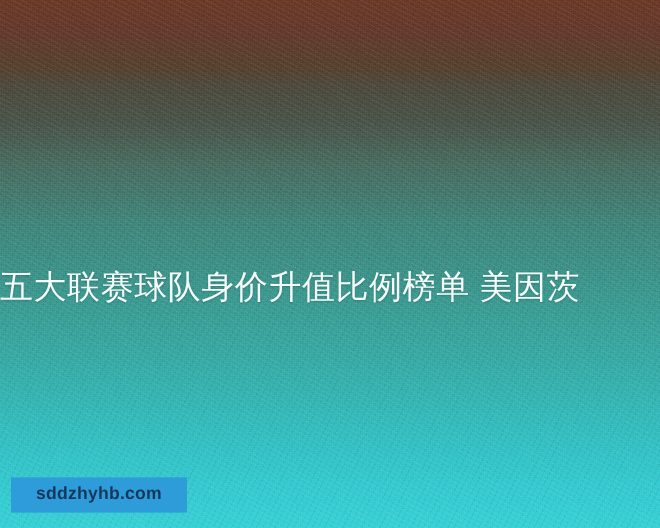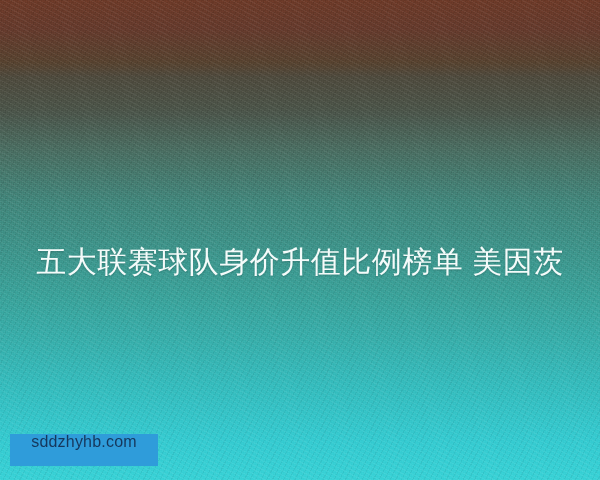--- a/index.html
+++ b/index.html
@@ -54,44 +54,44 @@
       repeating-linear-gradient(27deg, rgba(255,255,255,.5) 0 1px, rgba(0,0,0,0) 1px 4px),
       repeating-linear-gradient(117deg, rgba(0,0,0,.5) 0 1px, rgba(0,0,0,0) 1px 5px);
   }
 
   
   #headline {
     position: absolute;
     left: 0;
     right: 0;
     top: 196px;
-    text-align: center;
     color: #f4fbfa;
     font-size: 30px;
     line-height: 44px;
     letter-spacing: 0.5px;
     white-space: pre-line;
     font-weight: 400;
     text-shadow: 0 1px 2px rgba(0,0,0,0.18);
   }
   .headline-line {
     display: block;
   }
 
   
   #watermark {
     position: absolute;
     left: 10px;
     top: 434px;
-    width: 148px;
+    width: 160px;
     height: 32px;
     background: #2f9cda;
     display: flex;
-    align-items: flex-start;
+    align-items: center;
     justify-content: center;
+    font-weight: bold;
   }
   #watermark-text {
     color: #16375c;
     font-size: 16px;
     letter-spacing: 0.2px;
     line-height: 1;
   }
 </style>
 </head>
 <body>

